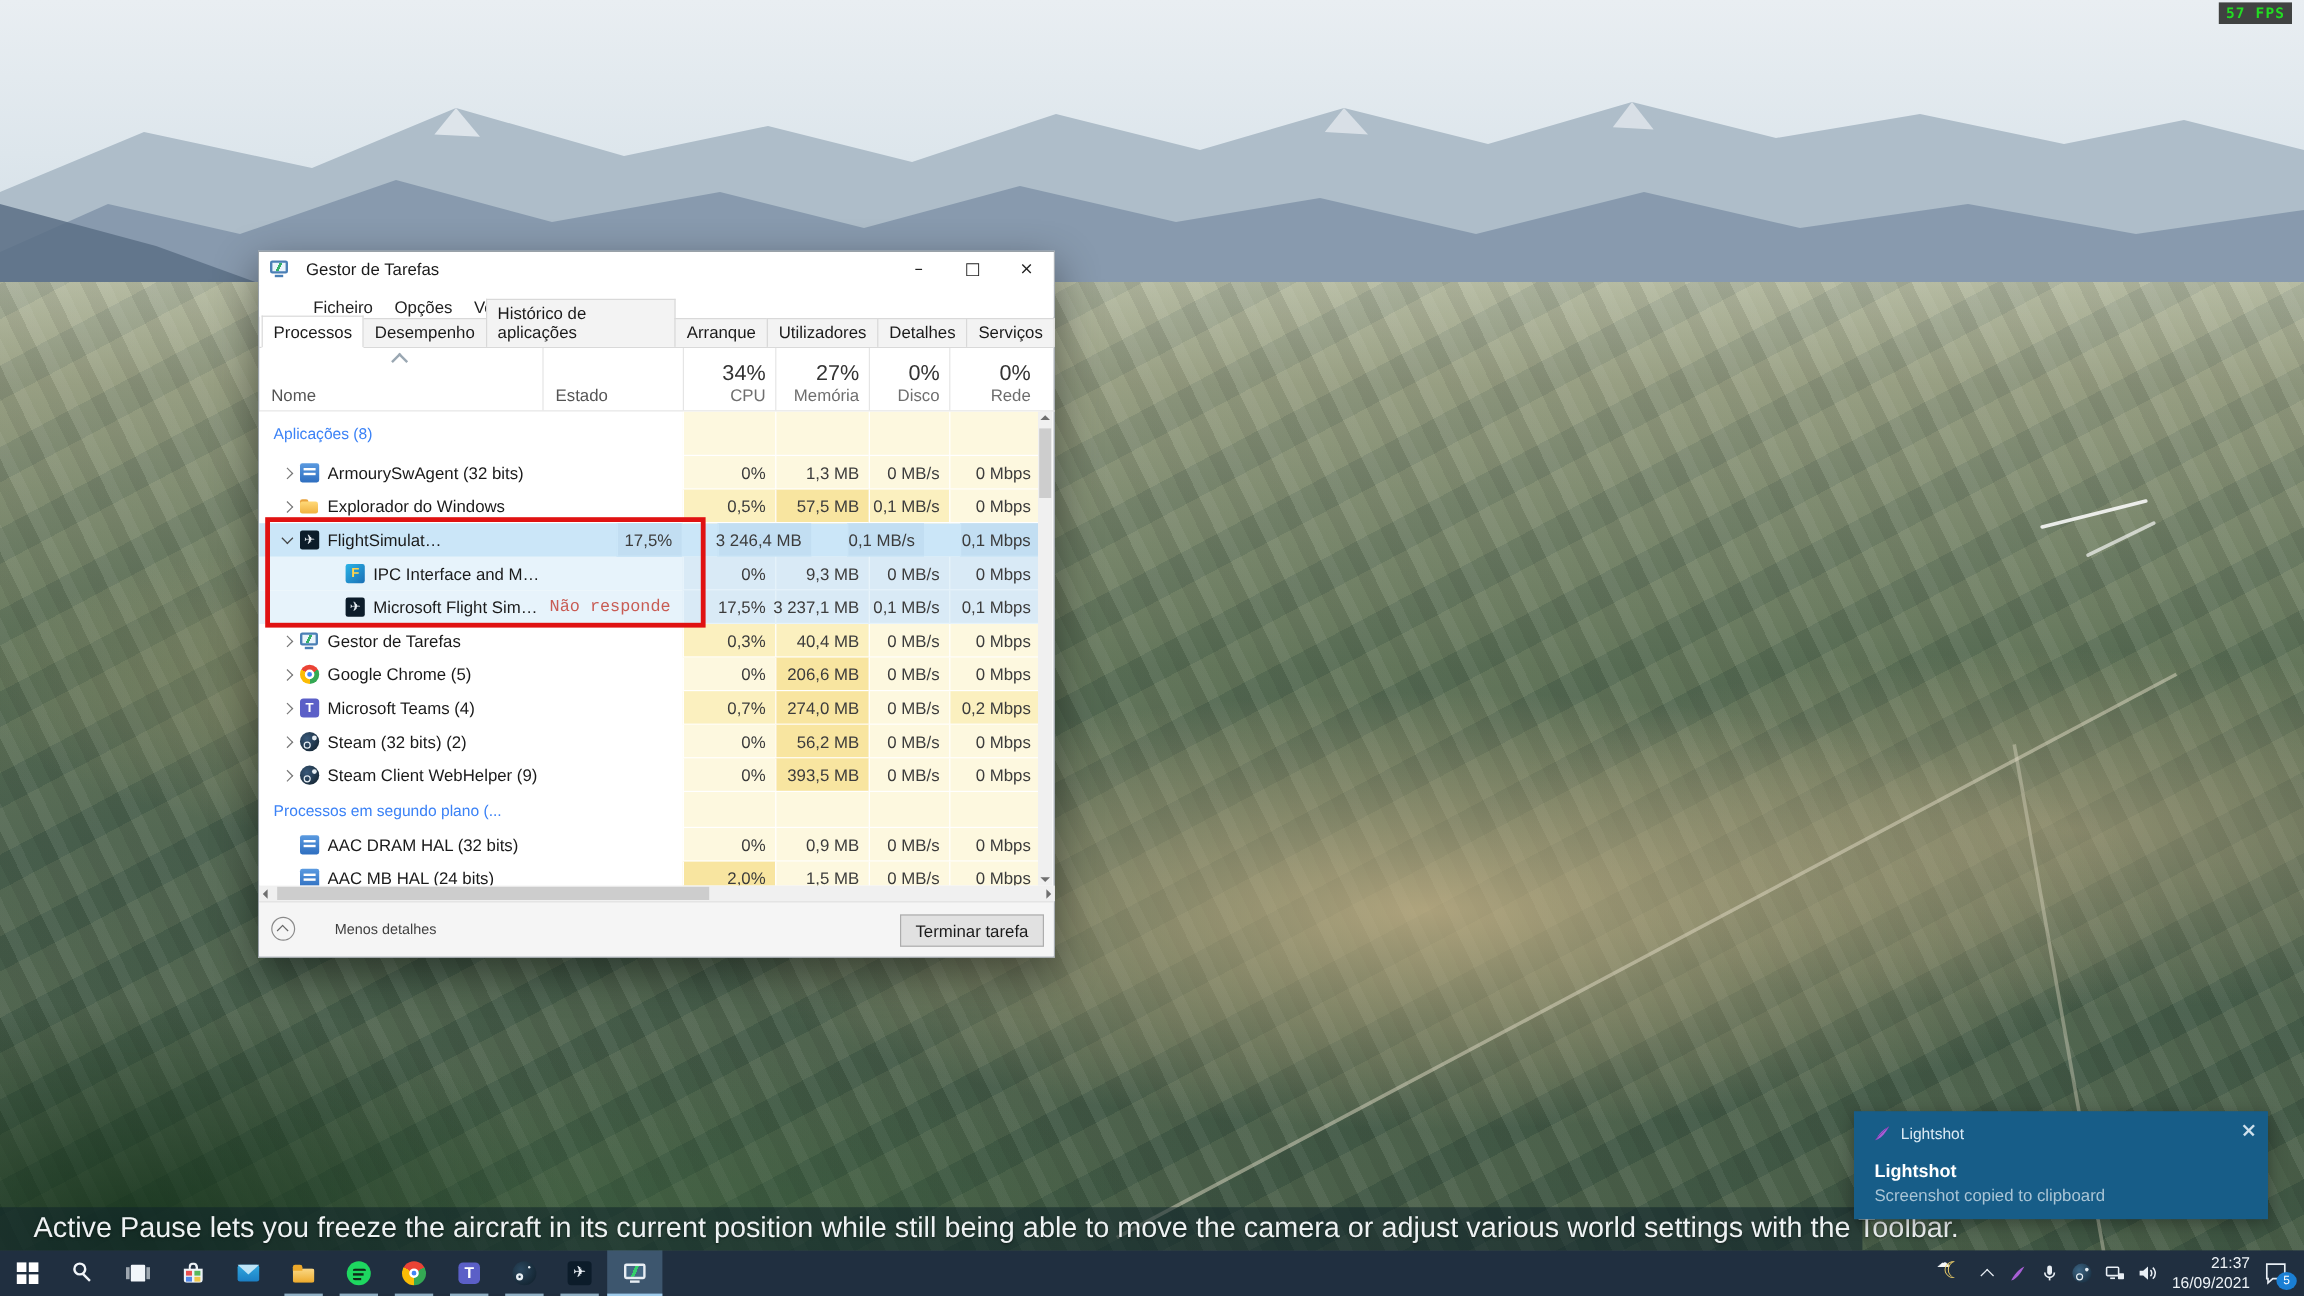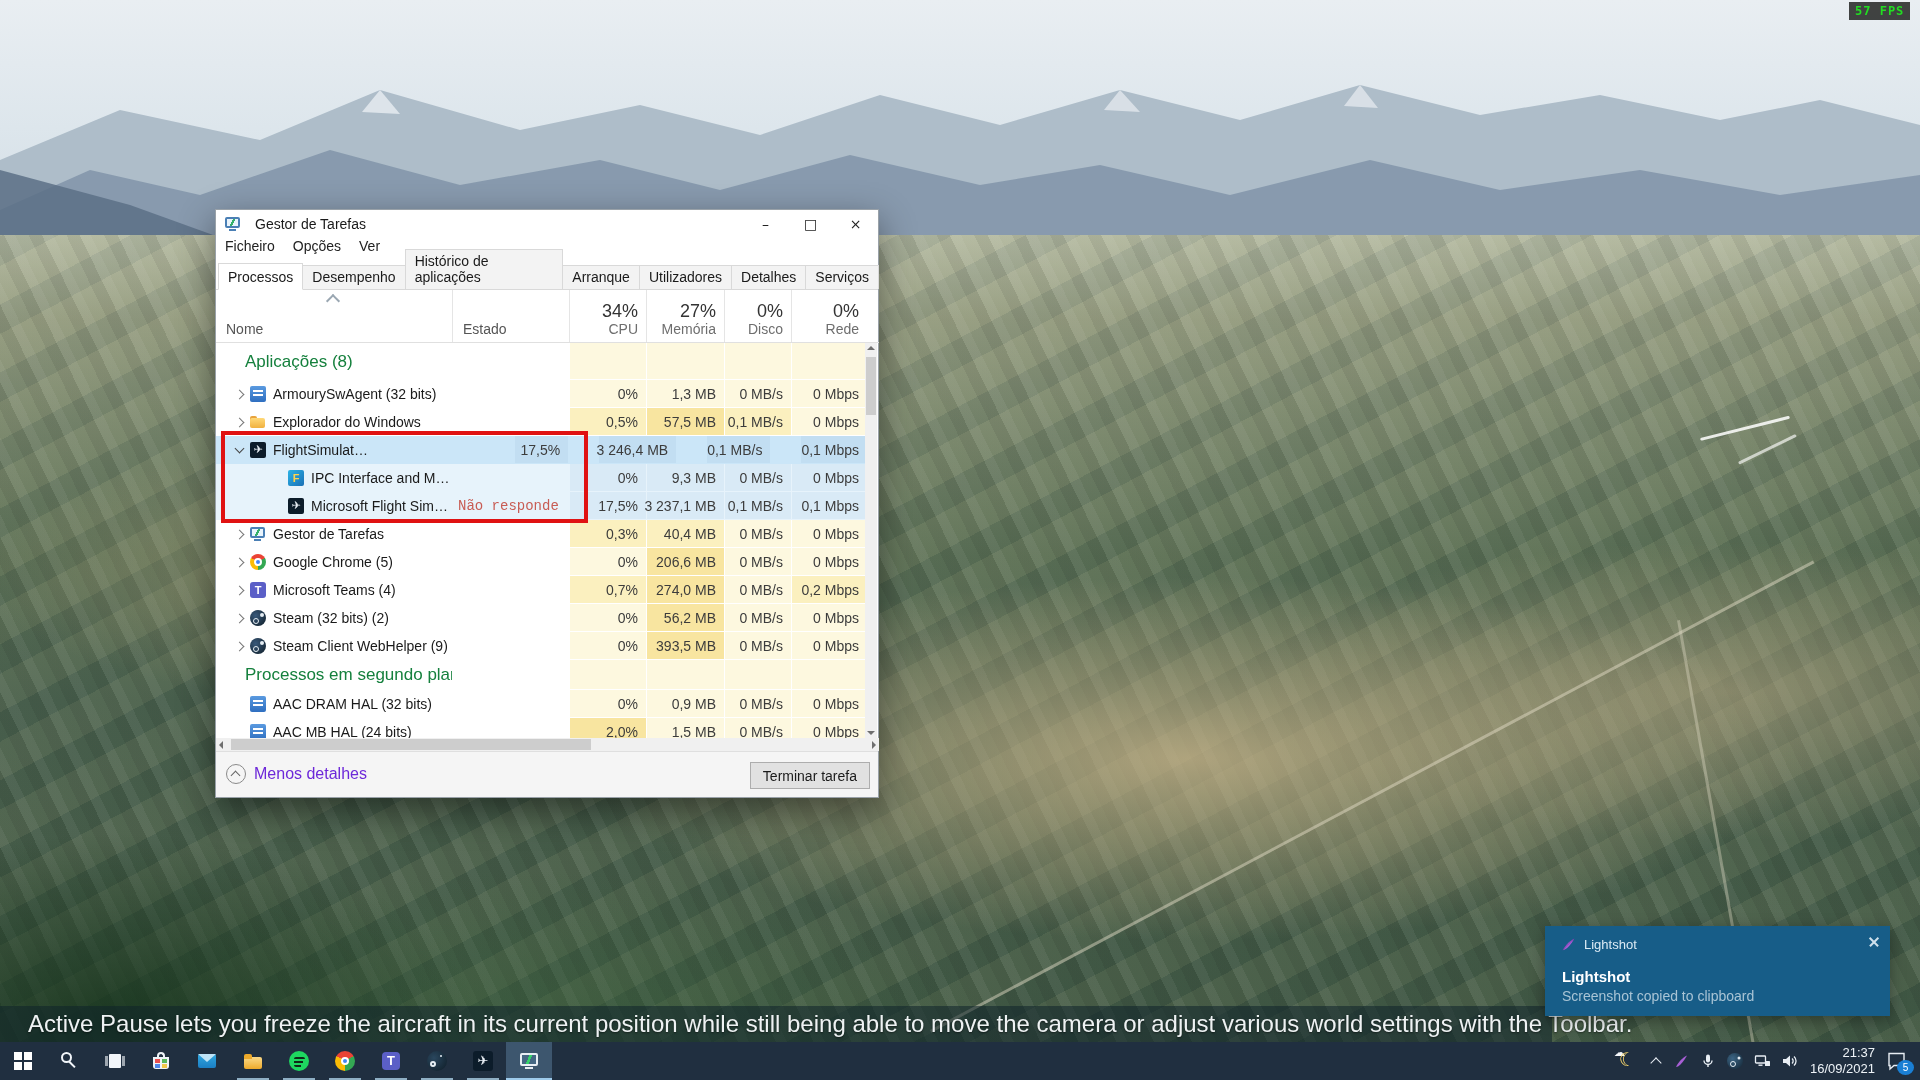--- a/index.html
+++ b/index.html
@@ -38,21 +38,21 @@
 
   
   .tm{position:absolute;left:215px;top:209px;width:664px;height:589px;background:#fff;
       border:1px solid #99a1a8;box-shadow:0 12px 34px rgba(0,0,0,.45);box-sizing:border-box;font-size:15px;color:#1a1a1a;}
   .tm-titlebar{position:absolute;left:0;top:0;right:0;height:28px;background:#fff;display:flex;align-items:center;}
   .tm-title{margin-left:7px;font-size:14px;}
   .tm-titlebar .picon{margin-left:9px;}
   .tm-controls{position:absolute;right:0;top:0;height:28px;display:flex;}
   .wc{width:45px;height:28px;border:none;background:transparent;font-size:14px;color:#222;
       font-family:"DejaVu Sans",sans-serif;padding:0;cursor:default;}
-  .tm-menubar{position:absolute;left:0;top:28px;right:0;height:26px;background:#fff;display:flex;align-items:flex-start;}
+  .tm-menubar{position:absolute;left:0;top:28px;right:0;height:26px;background:#fff;display:flex;align-items:flex-end;padding-left:36px;}
   .tm-menu{padding:0 9px;font-size:14px;color:#222;}
   .tm-tabs{position:absolute;left:0;top:54px;right:0;height:26px;display:flex;align-items:flex-end;
       border-bottom:1px solid #d9d9d9;box-sizing:border-box;padding-left:2px;}
   .tab{border:1px solid #d9d9d9;border-bottom:none;background:#f3f3f3;padding:3px 9px 4px;font-size:14px;
       margin-right:-1px;position:relative;}
   .tab.active{background:#fff;padding-top:5px;z-index:2;margin-bottom:-1px;border-bottom:1px solid #fff;}
 
   
   .tm-header{position:absolute;left:0;top:80px;width:663px;height:53px;display:flex;border-bottom:1px solid #e0e0e0;box-sizing:border-box;}
   .hc{box-sizing:border-box;position:relative;}
@@ -67,21 +67,21 @@
   .tm-list{position:absolute;left:0;top:133px;width:651px;height:395px;overflow:hidden;background:#fff;}
   .tm-row{display:flex;width:651px;height:28px;align-items:center;}
   .tm-row.group{height:37px;}
   .tm-row.group.g2{height:30px;}
   .c-name{width:236px;height:100%;display:flex;align-items:center;padding-left:12px;box-sizing:border-box;overflow:hidden;white-space:nowrap;}
   .c-status{width:117px;height:100%;display:flex;align-items:center;box-sizing:border-box;padding-left:6px;overflow:hidden;white-space:nowrap;font-family:Liberation Mono, monospace;}
   .c-val{height:100%;box-sizing:border-box;border-left:1px solid #fff;border-bottom:1px solid #fff;
          display:flex;align-items:center;justify-content:flex-end;padding-right:8px;font-size:14px;color:#3c3c3c;white-space:nowrap;}
   .c-val.v-cpu{width:77px;} .c-val.v-mem{width:78px;} .c-val.v-disk{width:67px;} .c-val.v-net{width:76px;}
   .h0{background:#fdf8df;} .h1{background:#fbf0bf;} .h2{background:#f8e5a0;} .h3{background:#f5d87c;}
-  .glabel{font-size:17px;color:#15803d;margin-left:17px;}
+  .glabel{font-size:13px;color:#3b82f6;}
   .plabel{font-size:14px;color:#1a1a1a;overflow:hidden;text-overflow:ellipsis;}
   .nr{color:#c85c54;font-size:14px;}
   .chev{width:22px;flex:none;display:inline-flex;align-items:center;justify-content:center;}
   .chev.col::before{content:"";width:6px;height:6px;border-right:1.6px solid #777;border-bottom:1.6px solid #777;transform:rotate(-45deg);}
   .chev.exp::before{content:"";width:6px;height:6px;border-right:1.8px solid #444;border-bottom:1.8px solid #444;transform:rotate(45deg);margin-top:-3px;}
   .tm-row.child .c-name{padding-left:50px;}
   .tm-row.sel{background:var(--selection-blue,#cbe6f8);gap:30px;}
   .tm-row.sel .c-val{background:#c2def2;border-color:#cbe6f8;}
   .tm-row.csel{background:#e7f3fb;}
   .tm-row.csel .c-val{background:#d9eaf6;border-color:#e7f3fb;}
@@ -118,21 +118,21 @@
   .hscroll .thumb{position:absolute;left:15px;top:1px;width:360px;height:11px;background:#cdcdcd;}
   .hscroll .left{left:3px;top:3px;border-right-color:#6f6f6f;border-left-width:0;}
   .hscroll .right{right:3px;top:3px;border-left-color:#6f6f6f;border-right-width:0;}
 
   
   .redbox{position:absolute;left:5px;top:221px;width:367px;height:92px;border:4px solid var(--accent-red,#e01212);
           box-sizing:border-box;z-index:5;pointer-events:none;}
 
   
   .tm-footer{position:absolute;left:0;bottom:0;width:662px;height:46px;background:#f5f5f5;border-top:1px solid #dfdfdf;box-sizing:border-box;}
-  .less{position:absolute;left:10px;top:12px;display:flex;align-items:center;color:#6d28d9;font-size:16px;}
+  .less{position:absolute;left:10px;top:12px;display:flex;align-items:center;color:#404040;font-size:12px;gap:25px;}
   .less .circ{width:18px;height:18px;border:1px solid #8a8a8a;border-radius:50%;margin-right:8px;position:relative;}
   .less .circ::before{content:"";position:absolute;left:5px;top:7px;width:6px;height:6px;border-top:1.6px solid #666;border-left:1.6px solid #666;transform:rotate(45deg);}
   .endtask{position:absolute;right:8px;top:10px;height:27px;padding:0 12px;background:#e1e1e1;border:1px solid #adadad;font-size:14px;color:#1a1a1a;font-family:inherit;}
 
   
   .toast{position:absolute;left:1545px;top:926px;width:345px;height:90px;background:var(--toast-bg,#175d88);
          color:#fff;z-index:20;box-shadow:0 4px 14px rgba(0,0,0,.35);}
   .toast-head{position:absolute;left:16px;top:11px;display:flex;align-items:center;}
   .toast-head .appname{margin-left:8px;font-size:13px;color:#dcebf5;}
   .toast-close{position:absolute;right:6px;top:6px;width:20px;height:20px;}

